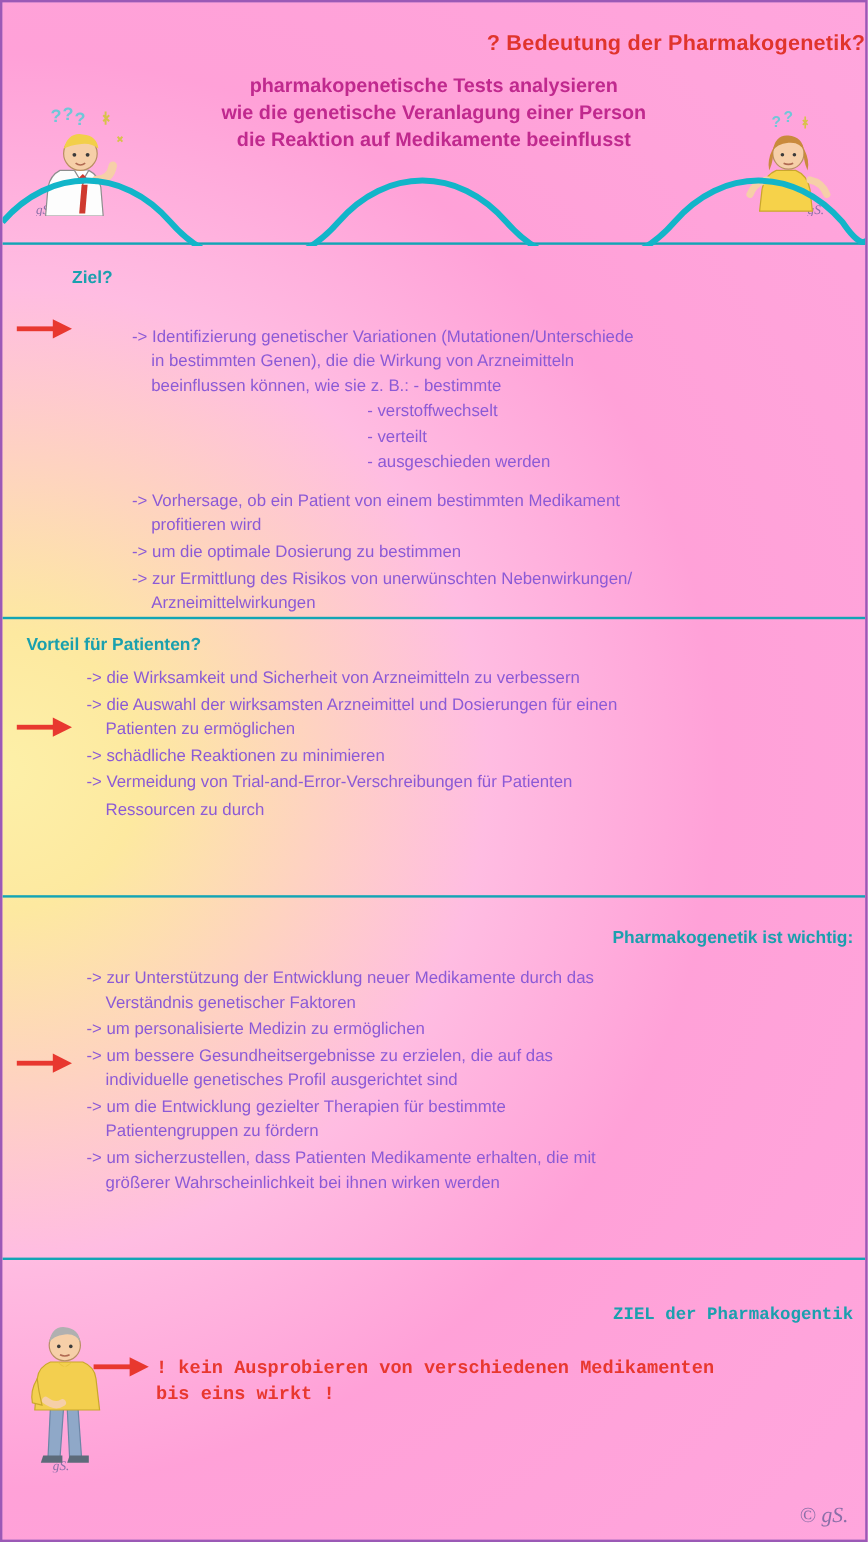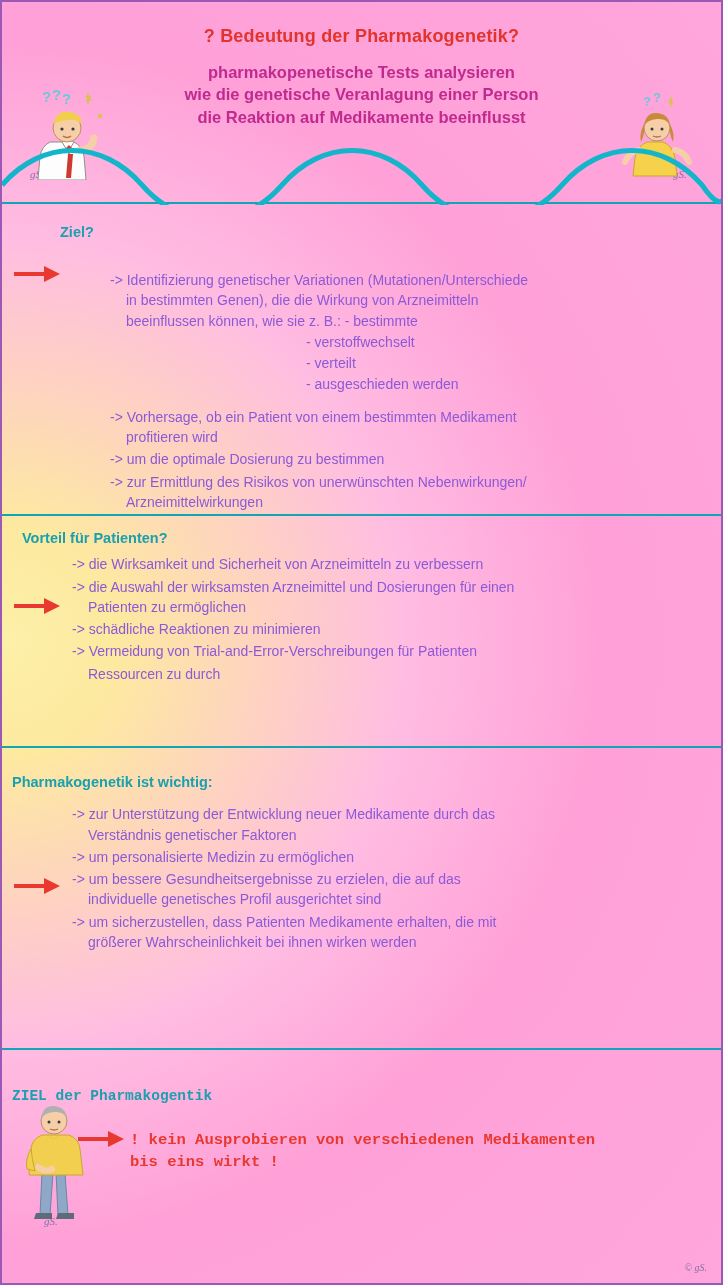--- a/index.html
+++ b/index.html
@@ -19,21 +19,21 @@
     background:
       radial-gradient(circle at 0% 50%, #fdf0a8 0%, #fde9a0 12%, rgba(255,190,225,0.85) 42%, rgba(255,160,215,0.95) 62%, #ffa6dd 100%);
     overflow: hidden;
   }
   
   .header {
     position: relative;
     height: 200px;
   }
   .title-main {
-    text-align: center;
+    text-align: right;
     color: #e0342c;
     font-size: 18px;
     font-weight: bold;
     padding-top: 24px;
     letter-spacing: 0.2px;
   }
   .title-sub {
     text-align: center;
     color: #c0298e;
     font-size: 16.5px;
@@ -75,21 +75,21 @@
     height: 2px;
     background: #12a5b5;
     margin: 0;
   }
   .sec-head {
     color: #1aa0ae;
     font-size: 14.5px;
     font-weight: bold;
     padding: 14px 0 8px 10px;
   }
-  .sec-head.center { text-align: left; padding-left: 0; }
+  .sec-head.center { text-align: right; padding-left: 0; }
   .bullets {
     color: #8c5ad6;
     font-size: 14px;
     font-weight: normal;
     line-height: 1.45;
     padding-left: 60px;
     padding-right: 14px;
   }
   .bullets .li { margin-bottom: 2px; }
   .bullets .li .ind { display: block; padding-left: 16px; }
@@ -141,21 +141,21 @@
     font-size: 15.5px;
     font-weight: bold;
     line-height: 1.4;
   }
   #sec4 .arrow { left: 66px; top: 1px; }
   .copyright {
     position: absolute;
     right: 14px; bottom: 10px;
     color: #8a6fa8;
     font-family: "Liberation Serif", serif;
-    font-size: 10px;
+    font-size: 18px;
     font-style: italic;
   }
 </style>
 </head>
 <body>
 
 <div class="page">
 
   <div class="header">
     <div class="title-main">? Bedeutung der Pharmakogenetik?</div>
@@ -287,20 +287,24 @@
       <div class="li">
         <span>-&gt; zur Unterstützung der Entwicklung neuer Medikamente durch das</span>
         <span class="ind">Verständnis genetischer Faktoren</span>
       </div>
       <div class="li"><span>-&gt; um personalisierte Medizin zu ermöglichen</span></div>
       <div class="li">
         <span>-&gt; um bessere Gesundheitsergebnisse zu erzielen, die auf das</span>
         <span class="ind">individuelle genetisches Profil ausgerichtet sind</span>
       </div>
       <div class="li">
+        <span>-&gt; um die Entwicklung gezielter Therapien für bestimmte</span>
+        <span class="ind">Patientengruppen zu fördern</span>
+      </div>
+      <div class="li">
         <span>-&gt; um sicherzustellen, dass Patienten Medikamente erhalten, die mit</span>
         <span class="ind">größerer Wahrscheinlichkeit bei ihnen wirken werden</span>
       </div>
     </div>
   </div>
 
   <div class="divider"></div>
 
   <div class="section" id="sec4">
     <div class="sec-head center">ZIEL der Pharmakogentik</div>

